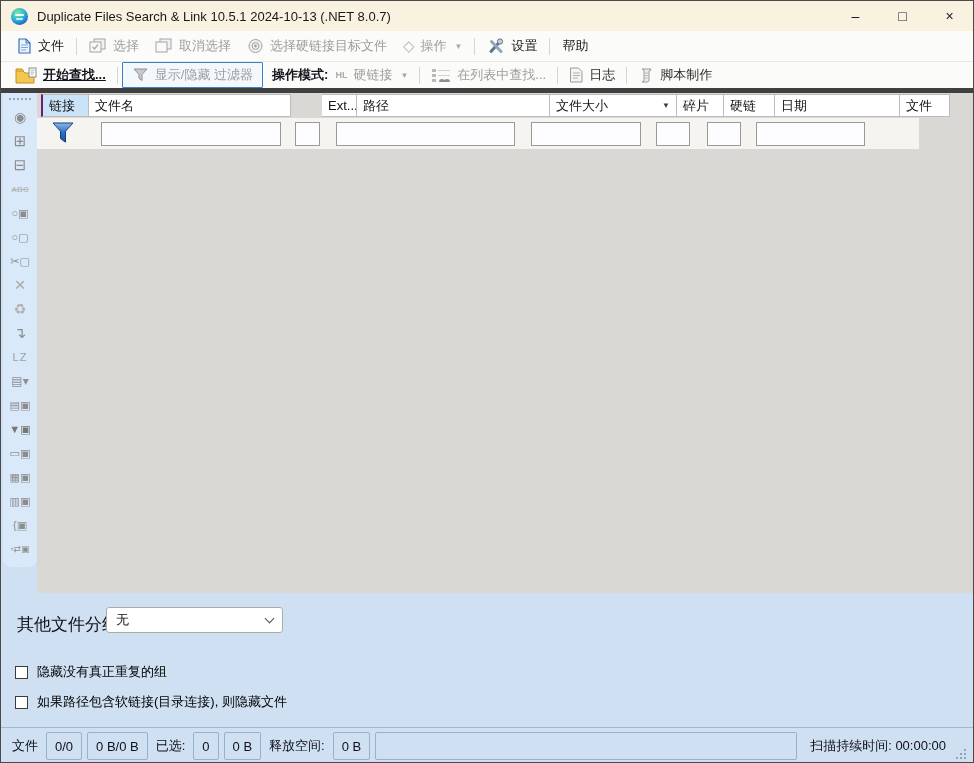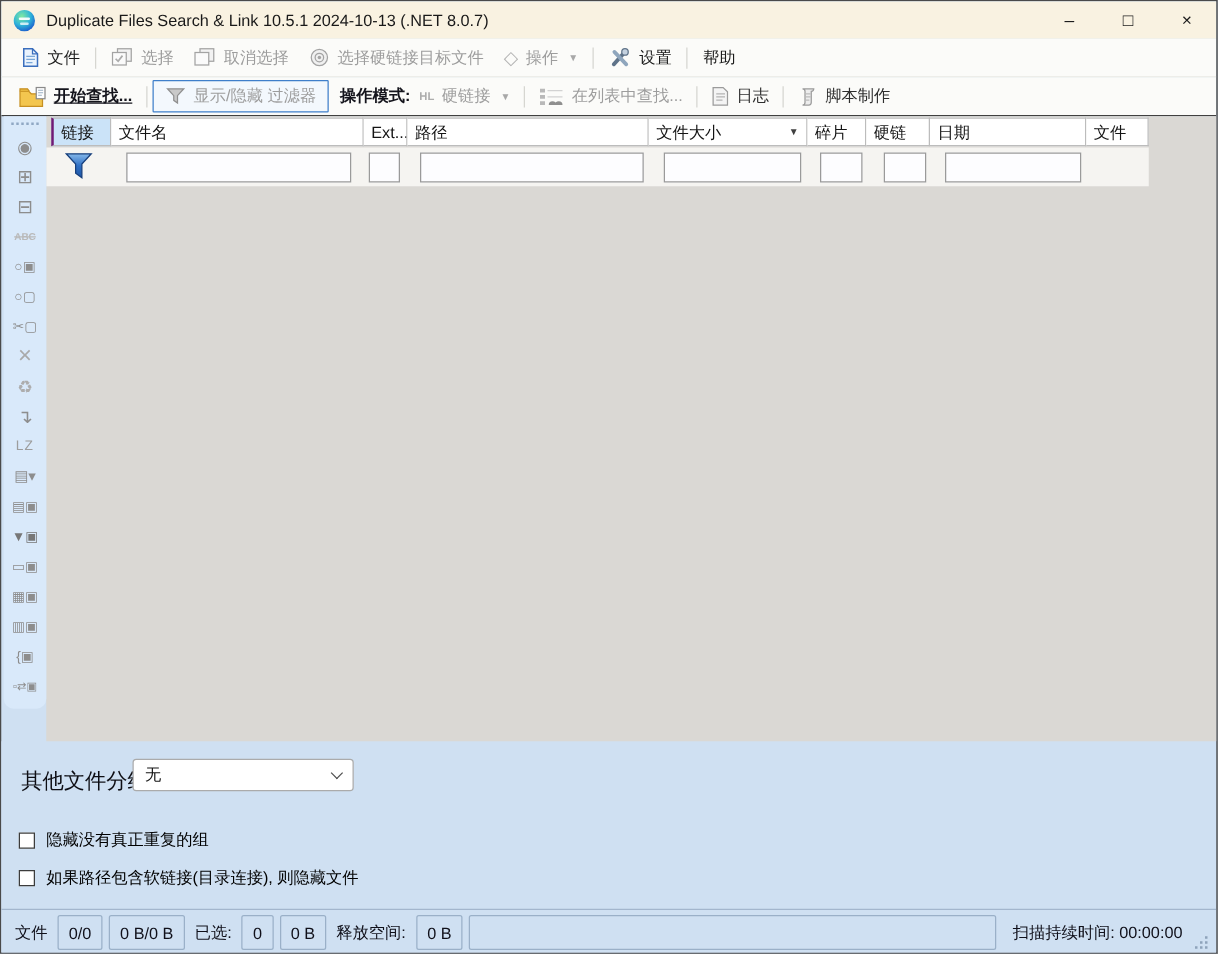--- a/index.html
+++ b/index.html
@@ -26,21 +26,21 @@
   
   .menubar { position:absolute; top:30px; left:0; width:100%; height:31px; background:#fbfbf9;
              display:flex; align-items:center; padding-left:8px; border-bottom:1px solid #e9e9e4; }
   .menu-item { display:flex; align-items:center; gap:6px; padding:4px 8px; font-size:13px; color:#1b1b1b; white-space:nowrap; }
   .menu-item.disabled { color:#9d9d9d; }
   .msep { width:1px; height:17px; background:#d6d6d1; margin:0 4px; flex:0 0 auto; }
   .dd-arrow { font-size:8px; color:#a8a8a8; margin-left:2px; }
 
   
   .toolbar { position:absolute; top:61px; left:0; width:100%; height:31px; background:#fbfbf9;
-             display:flex; align-items:center; padding-left:7px; border-bottom:1px solid #404040; }
+             display:flex; align-items:center; padding-left:7px; border-bottom:5px solid #404040; }
   .tb-item { display:flex; align-items:center; gap:6px; padding:3px 7px; font-size:13px; color:#9d9d9d; white-space:nowrap; }
   .tb-item.primary { color:#14141c; font-weight:bold; }
   .tb-item.primary .tlabel { text-decoration:underline; }
   .filter-toggle { border:1px solid #3f7fca; background:#f3f8fd; border-radius:1px; padding:3px 9px; }
   .mode-label { font-weight:bold; color:#14141c; font-size:13px; padding:0 5px 0 9px; white-space:nowrap; }
   .hl-glyph { font-size:9px; font-weight:bold; color:#adadad; letter-spacing:0; }
 
   
   .sidebar { position:absolute; left:2px; top:92px; width:34px; height:474px; background:#d9e9fa;
              border-radius:0 0 8px 8px; display:flex; flex-direction:column; align-items:center;
@@ -258,21 +258,21 @@
     <div class="sb-btn tiny" style="font-size:9px;">▫⇄▣</div>
   </div>
 
   <div class="table-header">
     <div class="th first" style="width:48px;">
         <span>链接</span>
       </div>
     <div class="th" style="width:202px;">
         <span>文件名</span>
       </div>
-    <div class="th" style="width:35px;">
+    <div class="th" style="width:35px;margin-left:31px;">
         <span>Ext...</span>
       </div>
     <div class="th" style="width:193px;">
         <span>路径</span>
       </div>
     <div class="th" style="width:127px;">
         <span>文件大小</span>
         <span class="sort-arrow">▼</span>
       </div>
     <div class="th" style="width:47px;">

